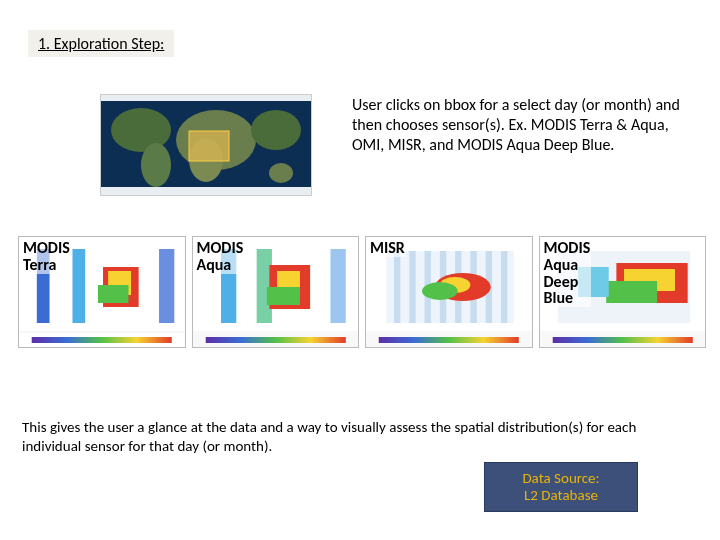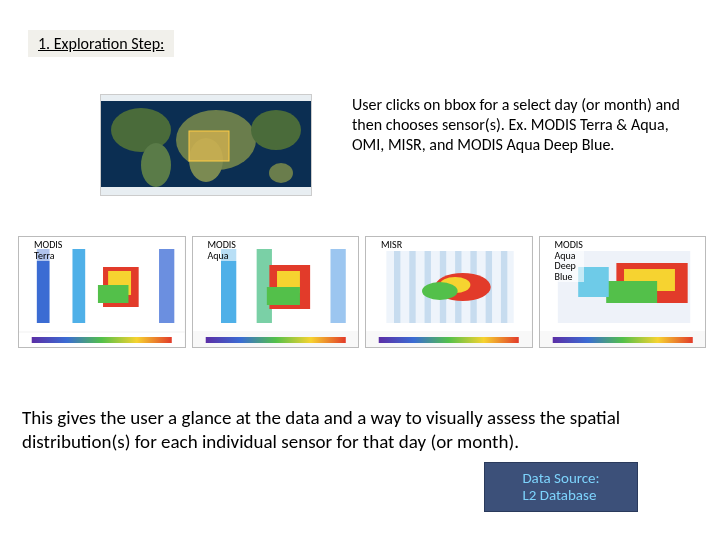--- a/index.html
+++ b/index.html
@@ -4,23 +4,23 @@
 <style>
 html,body{margin:0;padding:0;width:720px;height:540px;background:#fff;font-family:Calibri,Arial,sans-serif;color:#000;overflow:hidden}
 .slide{position:relative;width:668px;height:540px}
 .title-box{position:absolute;left:28px;top:30px;background:#f1f0eb;padding:4px 10px;font-size:16px;text-decoration:underline}
 .worldmap{position:absolute;left:100px;top:94px;width:210px;height:100px;border:1px solid #ccc}
 .worldmap svg{width:100%;height:100%;display:block}
 .intro{position:absolute;left:352px;top:95px;width:340px;font-size:16px;line-height:1.25}
 .row{position:absolute;left:18px;top:236px;width:688px;display:flex;gap:6px}
 .thumb{flex:1;height:110px;position:relative;border:1px solid #bbb;background:#f8f8f8}
 .thumb svg{position:absolute;inset:0;width:100%;height:100%}
-.thumb-label{position:absolute;left:14px;top:3px;font-size:10px;font-weight:400;line-height:1.05;background:rgba(255,255,255,.6);padding:0 1px;white-space:pre}
-.outro{position:absolute;left:22px;top:406px;width:676px;font-size:19px;line-height:1.25}
-.badge{position:absolute;right:30px;bottom:28px;width:154px;height:50px;background:#3c5079;color:#7dd3fc;display:flex;align-items:center;justify-content:center;text-align:left;font-size:15px;line-height:1.15;box-shadow:0 0 0 1px #2a3a5c inset}
+.thumb-label{position:absolute;left:3px;top:3px;font-size:16px;font-weight:700;line-height:1.05;background:rgba(255,255,255,.6);padding:0 1px;white-space:pre}
+.outro{position:absolute;left:22px;top:418px;width:676px;font-size:15px;line-height:1.25}
+.badge{position:absolute;right:30px;bottom:28px;width:154px;height:50px;background:#3c5079;color:#eab308;display:flex;align-items:center;justify-content:center;text-align:center;font-size:15px;line-height:1.15;box-shadow:0 0 0 1px #2a3a5c inset}
 </style>
 </head>
 <body>
 <div class="slide">
 
 <div class="title-box">1. Exploration Step:</div>
 
 <div class="worldmap">
 <svg viewBox="0 0 210 100" preserveAspectRatio="none">
   <rect width="210" height="100" fill="#0b2e52"></rect>

